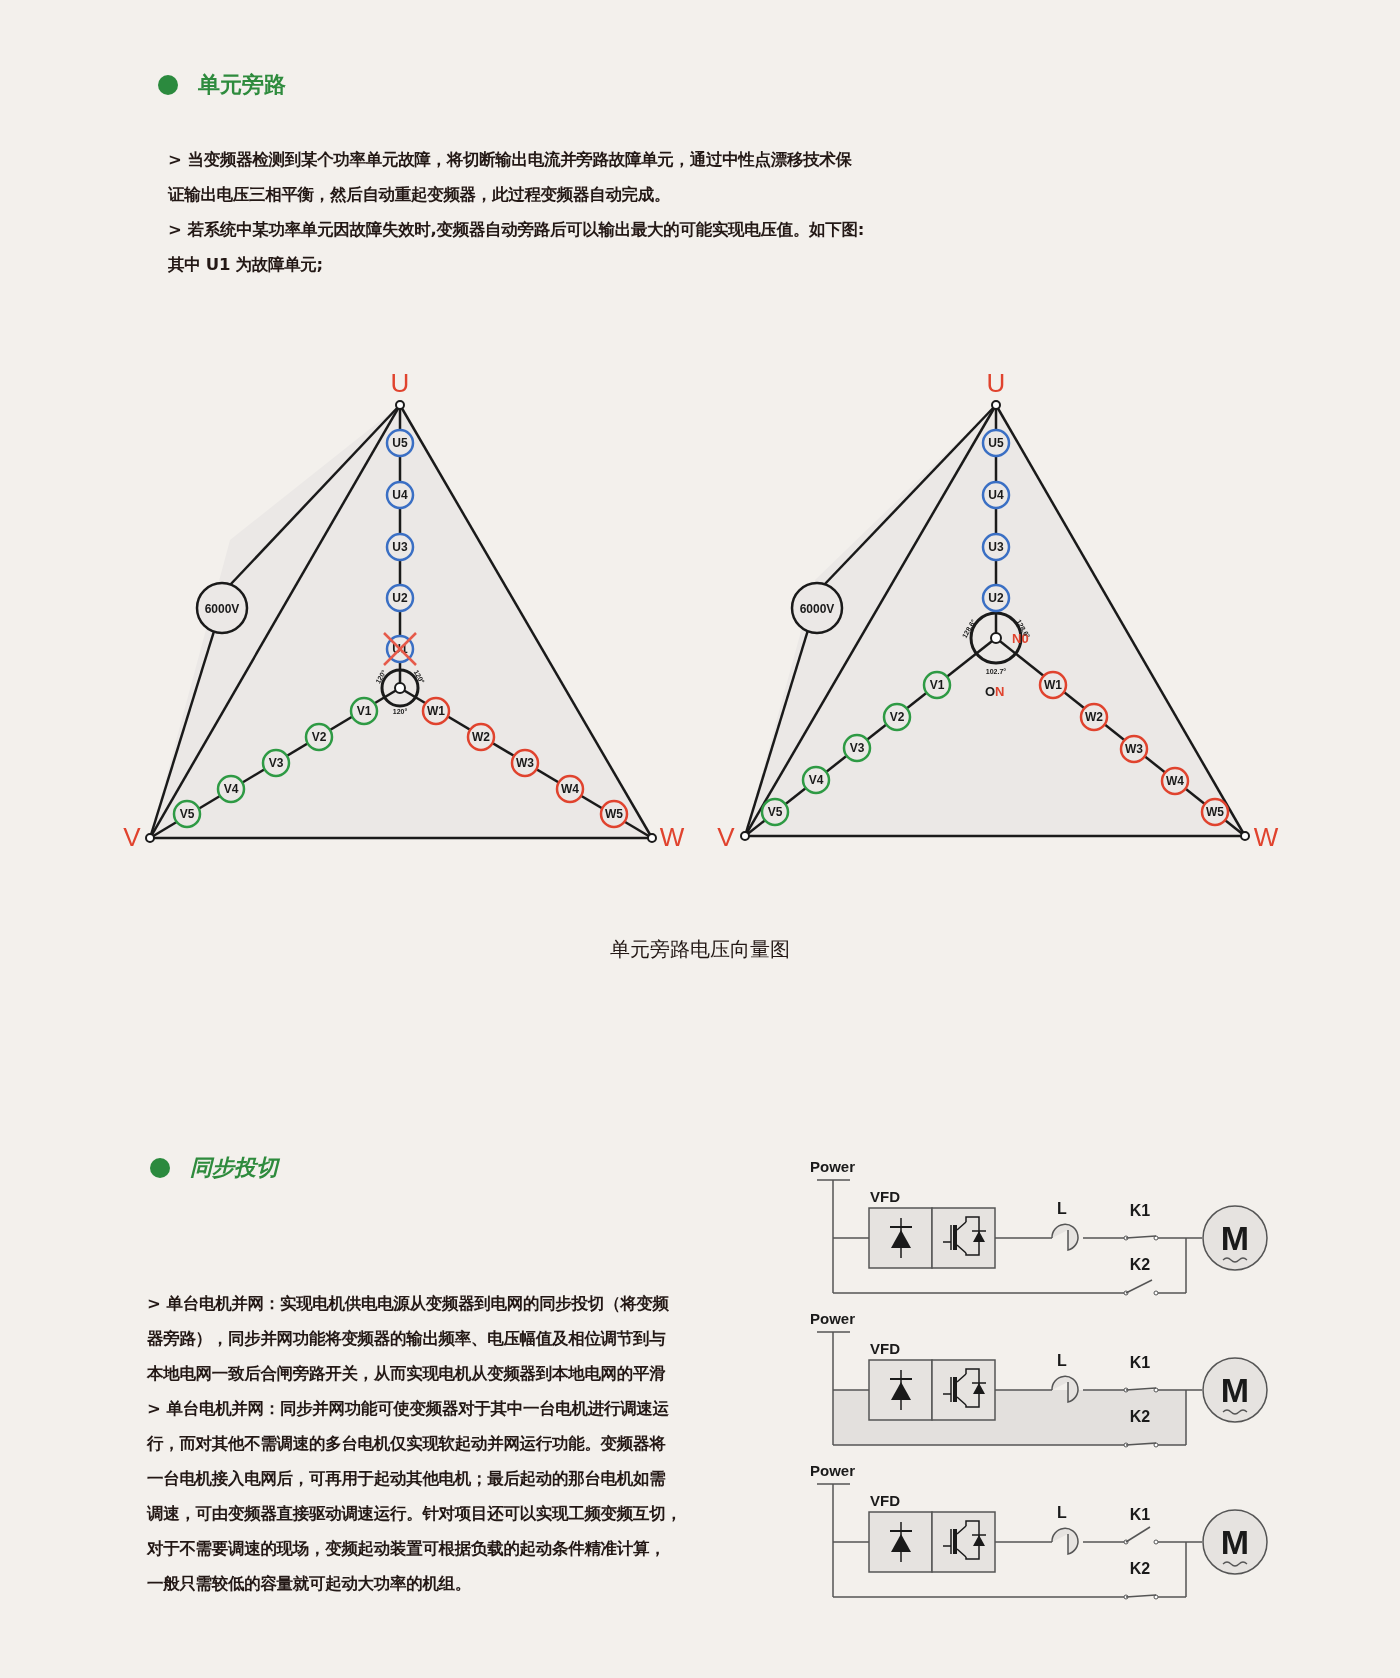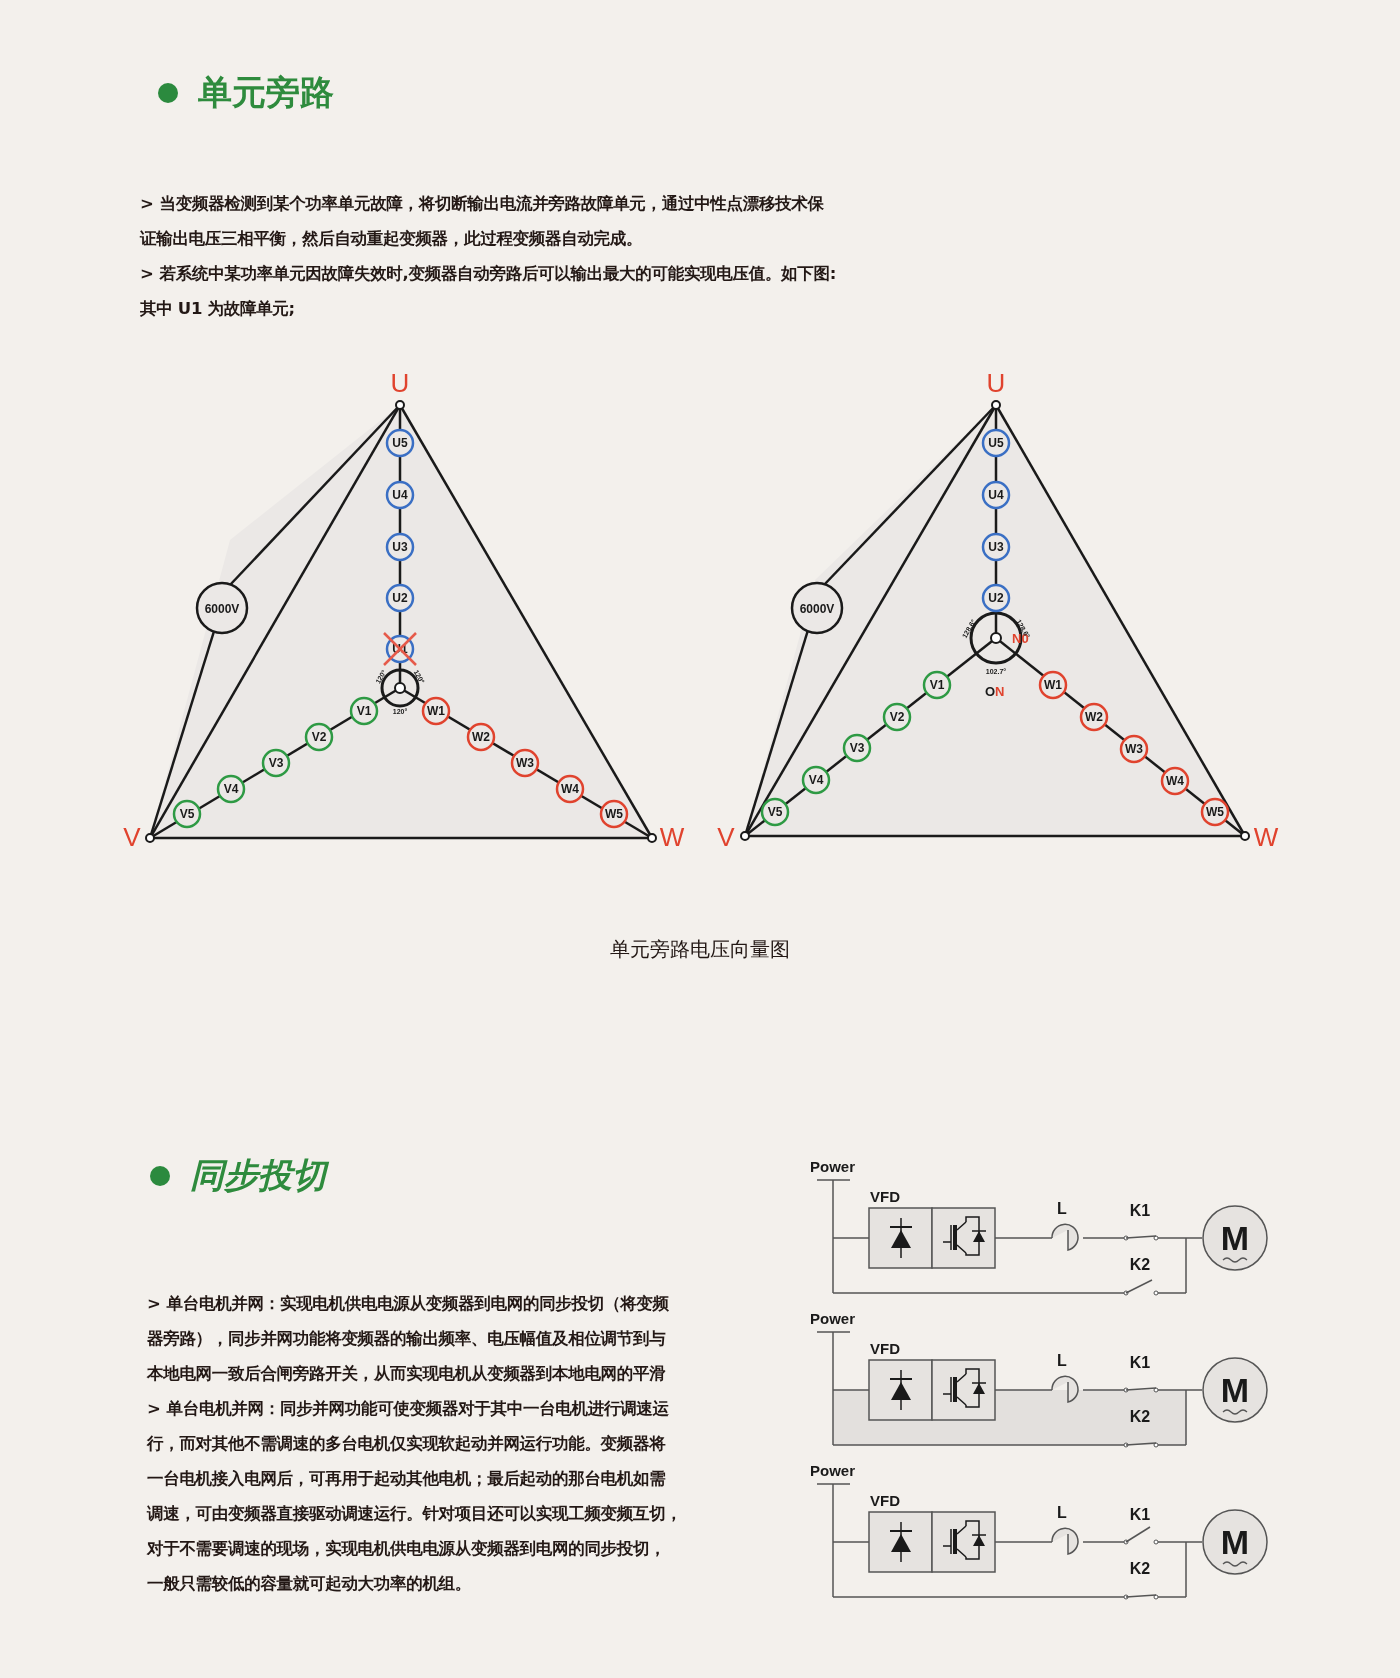--- a/index.html
+++ b/index.html
@@ -4,21 +4,21 @@
 <style>
   html, body { margin: 0; padding: 0; }
   body {
     width: 1400px; height: 1678px; position: relative; overflow: hidden;
     background: #f3f0ec;
     font-family: "DejaVu Sans", "Liberation Sans", sans-serif;
     color: #231815;
   }
   .section-title {
     position: absolute; display: flex; align-items: center;
-    font-size: 34px; font-weight: bold; color: #2e8b3d;
+    font-size: 22px; font-weight: bold; color: #2e8b3d;
   }
   .section-title .dot {
     width: 20px; height: 20px; border-radius: 50%;
     background: #2b8a3e; margin-right: 20px;
   }
   .para {
     position: absolute; font-size: 16.5px; font-weight: bold;
     line-height: 35px; color: #231815; letter-spacing: -0.3px;
   }
   .para p { margin: 0; }
@@ -32,21 +32,21 @@
   .svgwrap { position: absolute; }
 </style>
 </head>
 <body>
 
 <div class="section-title" style="left:158px; top:70px;">
   <span class="dot"></span>
   <span>单元旁路</span>
 </div>
 
-<div class="para" style="left:140px; top:142px; width:820px;margin-top:44px;">
+<div class="para" style="left:168px; top:142px; width:820px;">
   <p><span class="gt">&gt;</span><span>当变频器检测到某个功率单元故障，将切断输出电流并旁路故障单元，通过中性点漂移技术保</span></p>
   <p><span>证输出电压三相平衡，然后自动重起变频器，此过程变频器自动完成。</span></p>
   <p><span class="gt">&gt;</span><span>若系统中某功率单元因故障失效时,变频器自动旁路后可以输出最大的可能实现电压值。如下图:</span></p>
   <p><span>其中 U1 为故障单元;</span></p>
 </div>
 
 <svg class="svgwrap" style="left:110px; top:340px;" width="580" height="520" viewBox="110 340 580 520">
 
   <polygon points="400,405 150,838 652,838" fill="#ebe8e6" stroke="none"></polygon>
   <polygon points="400,405 230,540 150,838" fill="#ebe8e6" stroke="none"></polygon>
@@ -202,21 +202,21 @@
 </div>
 
 <div class="para" style="left:147px; top:1286px; width:620px;">
   <p><span class="gt">&gt;</span><span>单台电机并网：实现电机供电电源从变频器到电网的同步投切（将变频</span></p>
   <p><span>器旁路），同步并网功能将变频器的输出频率、电压幅值及相位调节到与</span></p>
   <p><span>本地电网一致后合闸旁路开关，从而实现电机从变频器到本地电网的平滑</span></p>
   <p><span class="gt">&gt;</span><span>单台电机并网：同步并网功能可使变频器对于其中一台电机进行调速运</span></p>
   <p><span>行，而对其他不需调速的多台电机仅实现软起动并网运行功能。变频器将</span></p>
   <p><span>一台电机接入电网后，可再用于起动其他电机；最后起动的那台电机如需</span></p>
   <p><span>调速，可由变频器直接驱动调速运行。针对项目还可以实现工频变频互切，</span></p>
-  <p><span>对于不需要调速的现场，实现电机供电电源从变频器到电网的同步投切，</span></p>
+  <p><span>对于不需要调速的现场，变频起动装置可根据负载的起动条件精准计算，</span></p>
   <p><span>一般只需较低的容量就可起动大功率的机组。</span></p>
 </div>
 
 <svg class="svgwrap" style="left:800px; top:1150px;" width="480" height="460" viewBox="0 0 480 460">
   <defs>
     <g id="circuit-base">
 
       <line x1="17" y1="30" x2="50" y2="30" stroke="#555" stroke-width="1.5"></line>
       <line x1="33" y1="30" x2="33" y2="143" stroke="#555" stroke-width="1.5"></line>
       <line x1="33" y1="88" x2="69" y2="88" stroke="#555" stroke-width="1.5"></line>

